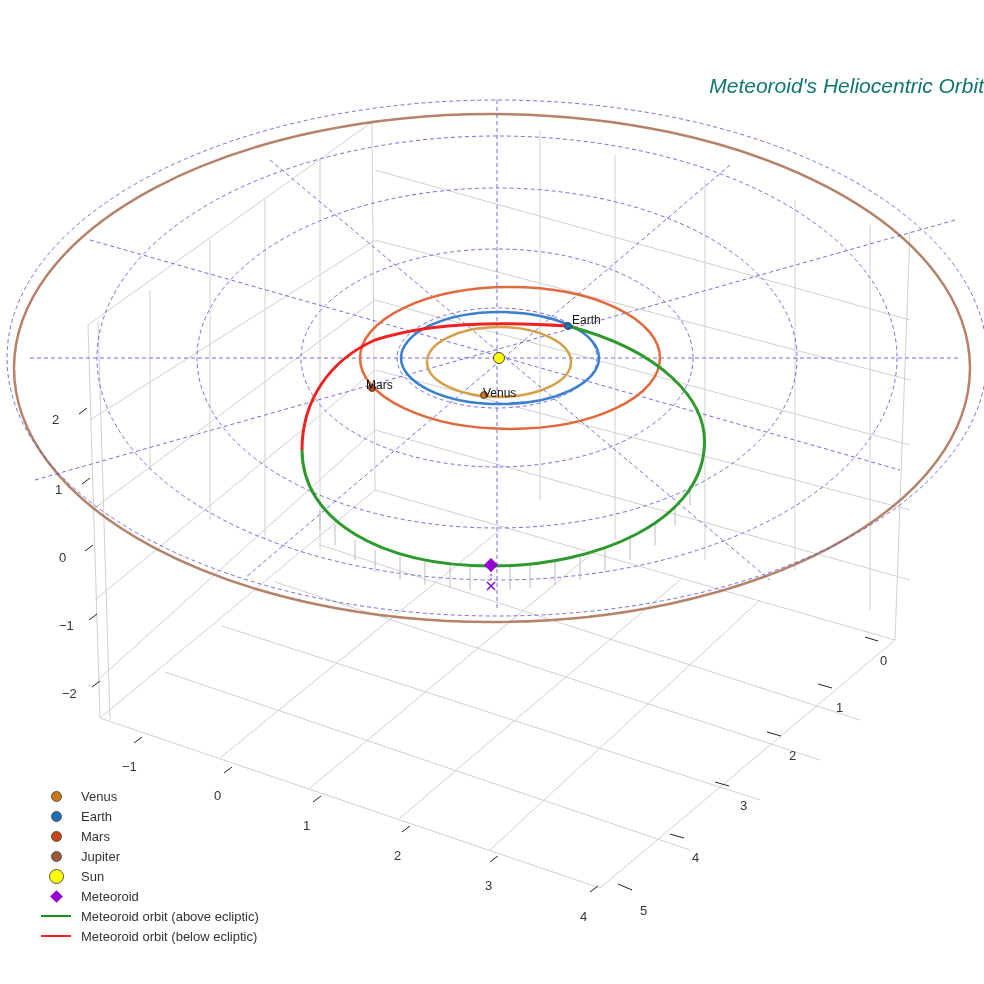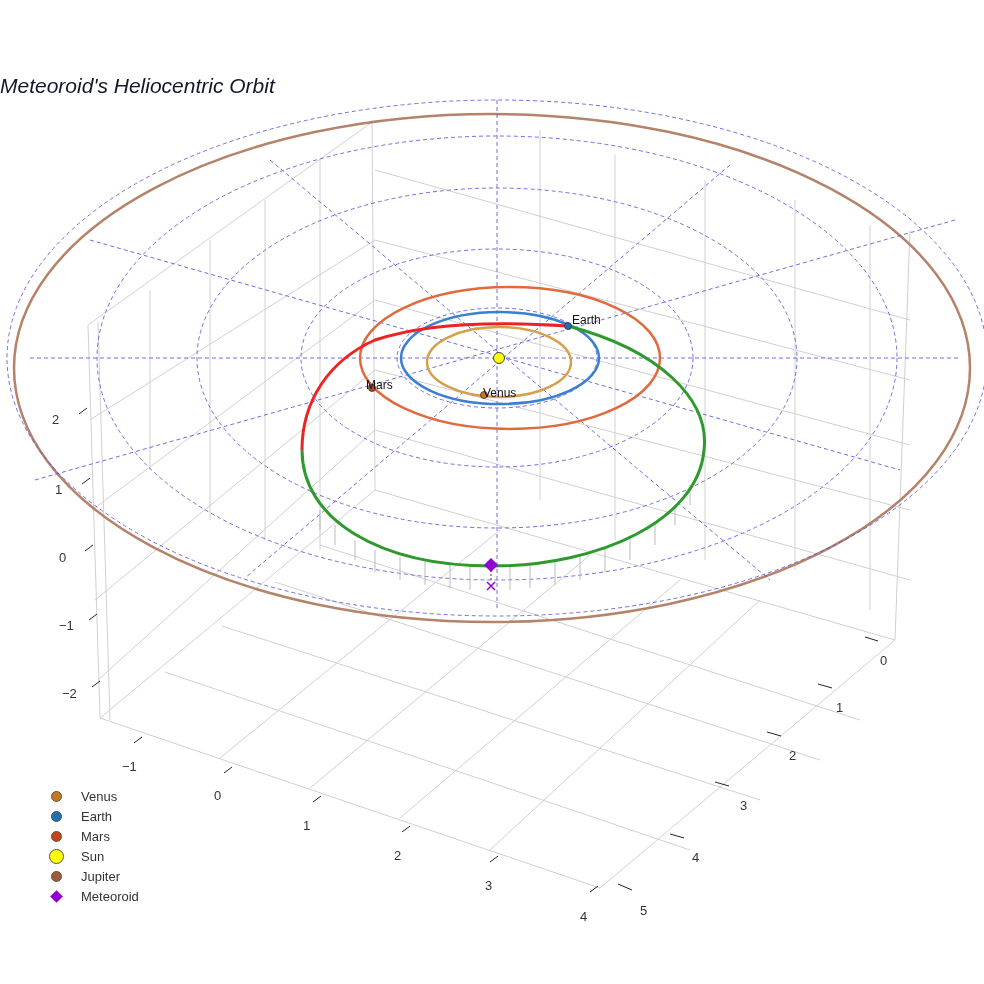--- a/index.html
+++ b/index.html
@@ -1,19 +1,19 @@
 <!DOCTYPE html>
 <html><head>
 <meta charset="utf-8">
 <style>
   html, body { margin: 0; padding: 0; background: #ffffff; }
   body { width: 984px; height: 984px; position: relative; overflow: hidden;
          font-family: "Liberation Sans", sans-serif; }
-  .title { position: absolute; top: 74px; left: 0; width: 984px; text-align: left;
-           font-size: 21px; font-style: italic; color: #0f172a; }
+  .title { position: absolute; top: 74px; left: 0; width: 984px; text-align: right;
+           font-size: 21px; font-style: italic; color: #0f766e; }
   svg.plot { position: absolute; left: 0; top: 0; }
   .tick-label { font-family: "Liberation Sans", sans-serif; font-size: 13px; fill: #333; }
   .pt-label { font-family: "Liberation Sans", sans-serif; font-size: 12px; fill: #111; }
   .legend { position: absolute; left: 36px; top: 786px; }
   .legend-item { display: flex; align-items: center; height: 20px; font-size: 13px; color: #333; }
   .legend-sym { width: 40px; height: 20px; display: flex; align-items: center; justify-content: center; margin-right: 5px; }
   .dot { width: 9px; height: 9px; border-radius: 50%; border: 1px solid #555; }
   .sun-dot { width: 13px; height: 13px; border-radius: 50%; border: 1px solid #555; }
   .diamond { width: 9px; height: 9px; transform: rotate(45deg); }
   .line { width: 30px; height: 2px; }
@@ -190,29 +190,41 @@
     <span>Earth</span>
   </div>
   <div class="legend-item">
     <span class="legend-sym">
         <span class="dot" style="background:#c84416"></span>
       </span>
     <span>Mars</span>
   </div>
   <div class="legend-item">
     <span class="legend-sym">
+        <span class="dot" style="background:#a05a3a"></span>
+      </span>
+    <span>Jupiter</span>
+  </div>
+  <div class="legend-item">
+    <span class="legend-sym">
         <span class="sun-dot" style="background:#ffff00"></span>
       </span>
     <span>Sun</span>
   </div>
   <div class="legend-item">
     <span class="legend-sym">
-        <span class="dot" style="background:#a05a3a"></span>
-      </span>
-    <span>Jupiter</span>
-  </div>
-  <div class="legend-item">
-    <span class="legend-sym">
         <span class="diamond" style="background:#9400d3"></span>
       </span>
     <span>Meteoroid</span>
   </div>
+  <div class="legend-item">
+    <span class="legend-sym">
+        <span class="line" style="background:#1a8a1a"></span>
+      </span>
+    <span>Meteoroid orbit (above ecliptic)</span>
+  </div>
+  <div class="legend-item">
+    <span class="legend-sym">
+        <span class="line" style="background:#ee2222"></span>
+      </span>
+    <span>Meteoroid orbit (below ecliptic)</span>
+  </div>
 </div>
 
 </body></html>

